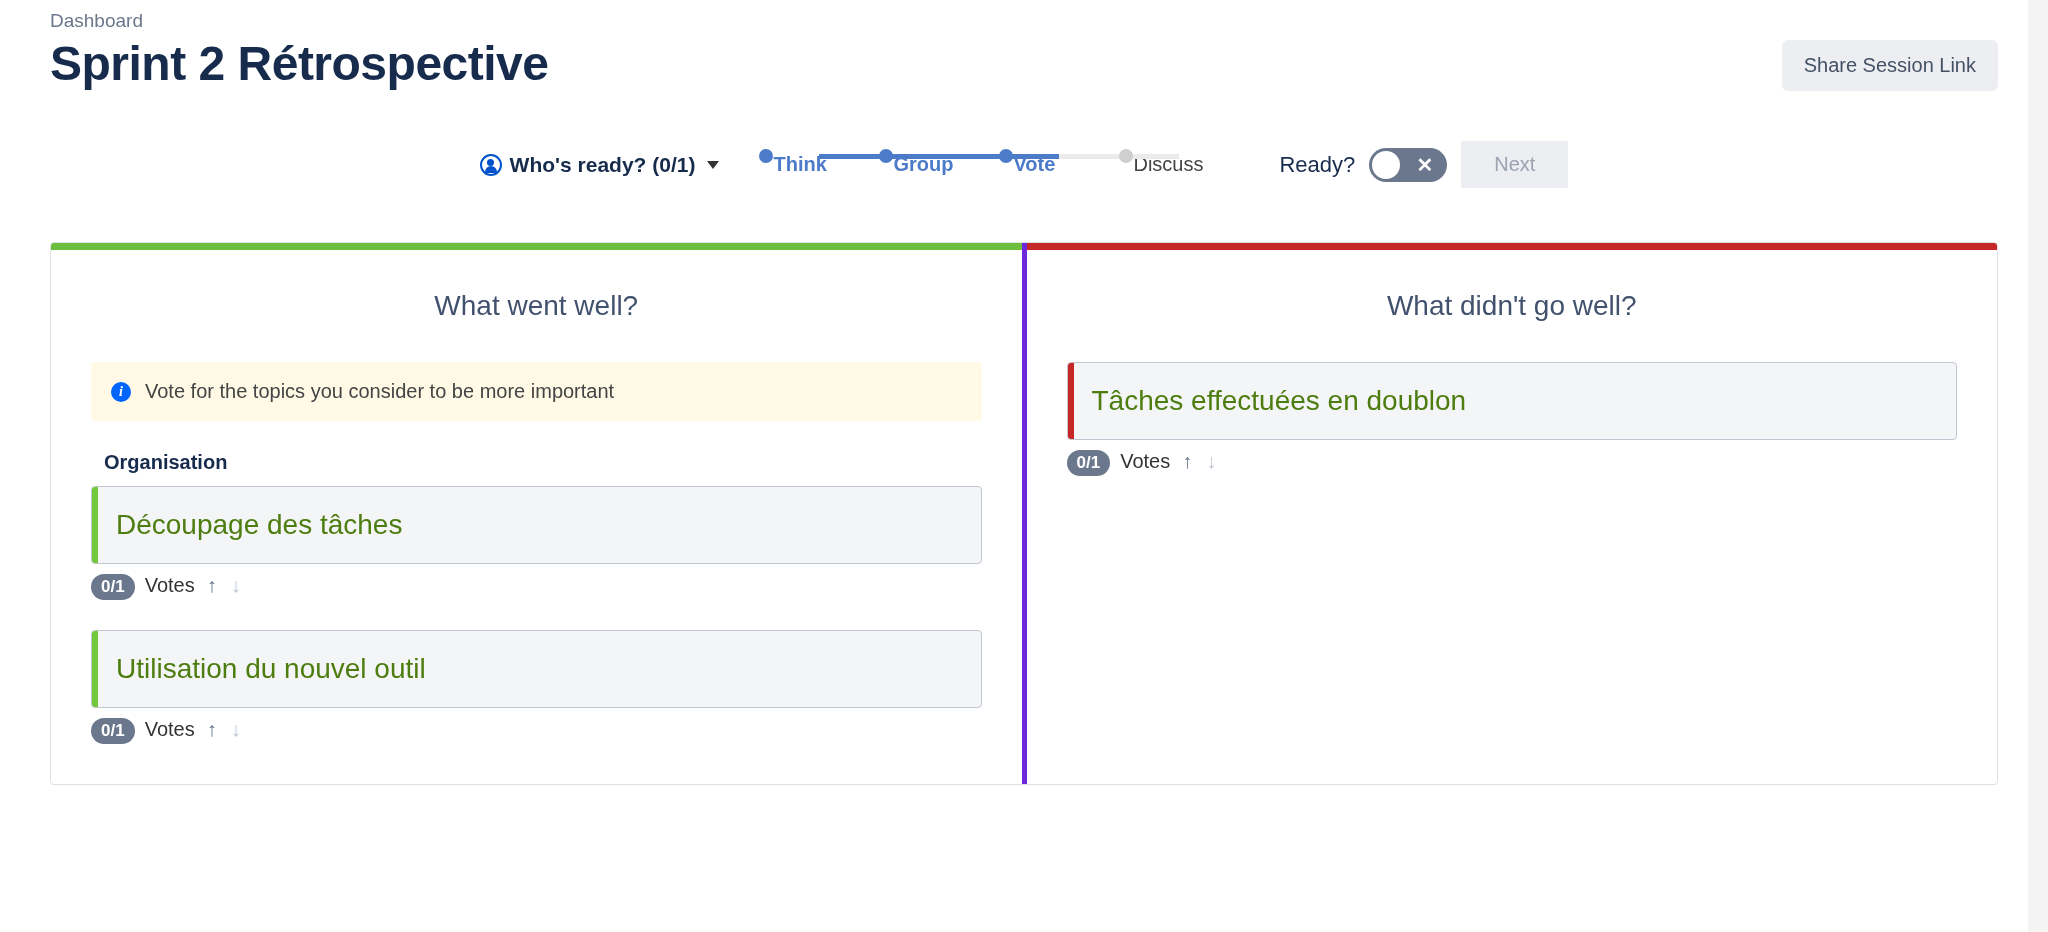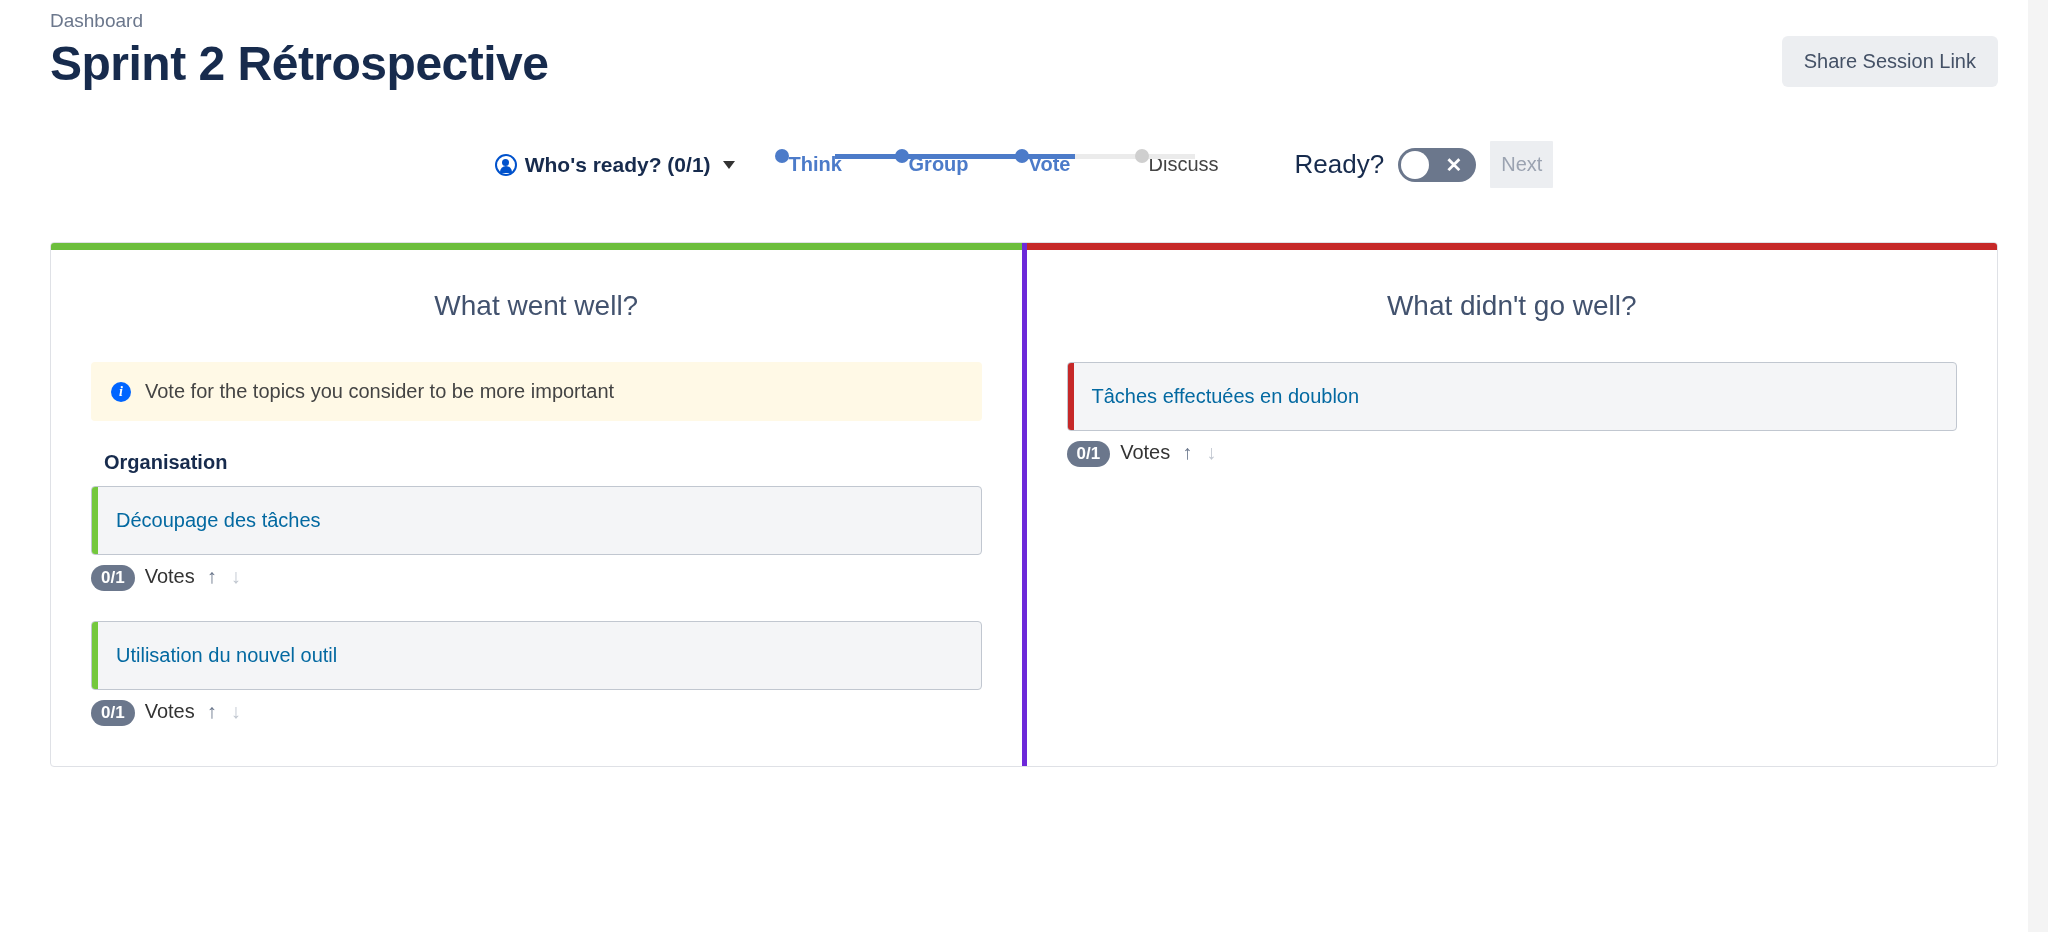--- a/index.html
+++ b/index.html
@@ -22,21 +22,21 @@
     height: 932px;
     background: #f4f4f4;
   }
   .breadcrumb {
     color: #6B778C;
     font-size: 19px;
     margin-bottom: 4px;
   }
   .header-row {
     display: flex;
-    align-items: flex-start;
+    align-items: flex-end;
     justify-content: space-between;
   }
   .page-title {
     font-size: 48px;
     font-weight: 600;
     color: #172B4D;
     letter-spacing: -0.5px;
   }
   .share-btn {
     background: #eceef1;
@@ -136,21 +136,21 @@
   .step-label.inactive {
     color: #444;
     font-weight: 500;
   }
   .right-controls {
     display: flex;
     align-items: center;
     gap: 14px;
   }
   .ready-label {
-    font-size: 26px;
+    font-size: 22px;
     color: #172B4D;
   }
   .toggle {
     width: 78px;
     height: 34px;
     background: #6B778C;
     border-radius: 34px;
     position: relative;
     cursor: pointer;
   }
@@ -170,21 +170,21 @@
     transform: translateY(-50%);
     color: #ffffff;
     font-size: 20px;
     font-weight: 600;
   }
   .next-btn {
     background: #eceef1;
     color: #9ba3b1;
     border: none;
     border-radius: 1px;
-    padding: 12px 11px;
+    padding: 12px 33px;
     font-size: 20px;
     font-weight: 500;
   }
   .columns {
     display: flex;
     margin-top: 54px;
     border: 1px solid #dfe1e6;
     border-radius: 4px;
     overflow: hidden;
   }
@@ -254,22 +254,22 @@
   .card-accent {
     position: absolute;
     left: 0;
     top: 0;
     bottom: 0;
     width: 6px;
   }
   .card-accent.green { background: #74c83c; }
   .card-accent.red { background: #C62828; }
   .card-text {
-    font-size: 20px;
-    color: #0369a1;
+    font-size: 28px;
+    color: #4d7c0f;
   }
   .vote-row {
     display: flex;
     align-items: flex-start;
     gap: 10px;
     margin-top: 10px;
     font-size: 20px;
     color: #333;
   }
   .vote-badge {

